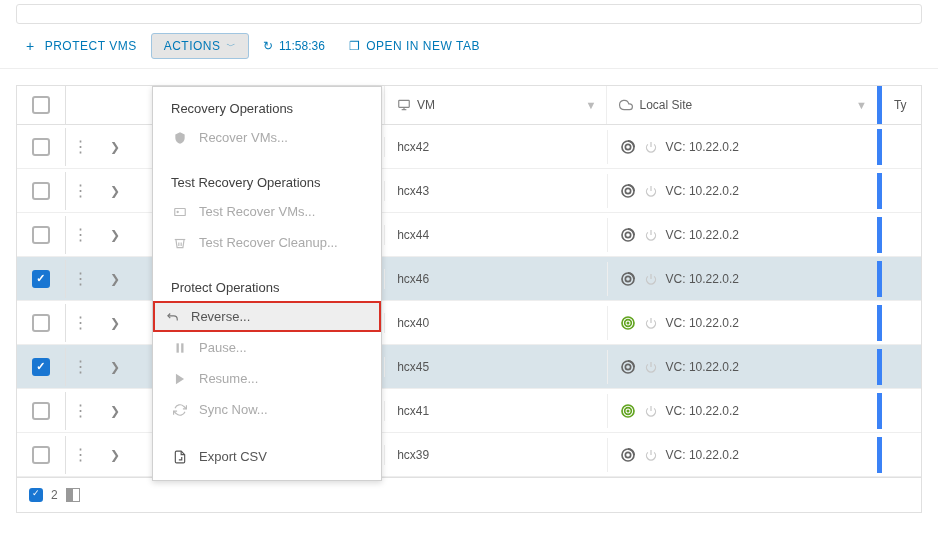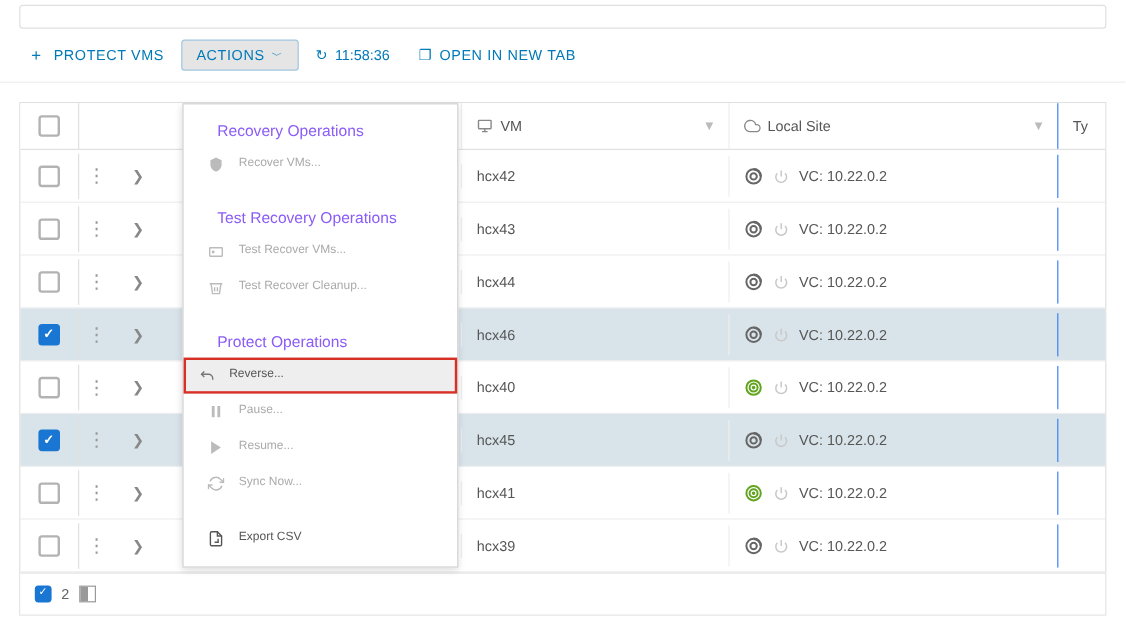--- a/index.html
+++ b/index.html
@@ -11,40 +11,40 @@
     .toolbar-time { color: #0079b8; display: inline-flex; align-items: center; gap: 6px; padding: 6px 10px; font-size: 12px; }
     .plus { font-size: 14px; margin-right: 4px; color: #0079b8; }
     .table-wrap { position: relative; margin: 16px; border: 1px solid #e0e0e0; }
     .thead { display: flex; border-bottom: 1px solid #e0e0e0; background: #fff; }
     .th, .td { display: flex; align-items: center; padding: 10px 12px; color: #666; font-size: 12px; }
     .col-chk { width: 50px; justify-content: center; border-right: 1px solid #e0e0e0; }
     .col-menu { width: 30px; justify-content: center; }
     .col-exp { width: 40px; justify-content: center; }
     .col-hidden { width: 265px; border-right: 1px solid #eee; }
     .col-vm { width: 235px; border-right: 1px solid #eee; color: #565656; }
-    .col-local { width: 290px; border-right: 1px solid #3b82f6; color: #565656; }
+    .col-local { width: 290px; border-right: 5px solid #3b82f6; color: #565656; }
     .col-type { width: 40px; color: #565656; text-align: center; }
     .th { color: #565656; font-weight: 500; font-size: 12px; position: relative; }
     .th .filter { position: absolute; right: 10px; color: #bbb; font-size: 11px; }
     .row { display: flex; border-bottom: 1px solid #eee; height: 44px; align-items: center; }
     .row.selected { background: #d9e4ea; }
     .row .td { color: #565656; }
     .chk { width: 18px; height: 18px; border: 2px solid #b3b3b3; border-radius: 3px; background: #fff; display: inline-flex; align-items: center; justify-content: center; }
     .chk.checked { background: #1976d2; border-color: #1976d2; }
     .chk.checked::after { content: "✓"; color: #fff; font-size: 11px; font-weight: bold; }
     .kebab { color: #999; font-size: 16px; cursor: pointer; }
     .chev { color: #888; font-size: 12px; cursor: pointer; }
     .local-cell { display: flex; align-items: center; gap: 8px; }
     .sync-ico { display: inline-block; width: 16px; height: 16px; }
     .power { display: inline-flex; width: 14px; height: 14px; align-items: center; justify-content: center; color: #c8c8c8; }
     .header-icon { color: #8c8c8c; margin-right: 6px; display: inline-flex; }
     .dropdown { position: absolute; top: 0; left: 135px; width: 230px; background: #fff; border: 1px solid #d0d0d0; box-shadow: 0 2px 6px rgba(0,0,0,0.15); z-index: 10; }
     .dd-section { padding: 8px 0; }
-    .dd-header { padding: 6px 28px; color: #8b5cf6; font-size: 13px; }
-    .dd-item { display: flex; gap: 10px; padding: 8px 14px 8px 18px; color: #aaa; font-size: 10px; cursor: pointer; }
+    .dd-header { padding: 6px 18px; color: #404040; font-size: 13px; }
+    .dd-item { display: flex; align-items: center; gap: 10px; padding: 8px 14px 8px 18px; color: #aaa; font-size: 13px; cursor: pointer; }
     .dd-item.enabled { color: #555; }
     .dd-item.highlighted { background: #eee; border: 2px solid #d93025; padding: 6px 12px 6px 8px; }
     .dd-item .ico { width: 18px; display: inline-flex; justify-content: center; color: #999; }
     .dd-item.enabled .ico { color: #777; }
     .footer { display: flex; align-items: center; gap: 8px; padding: 10px 12px; border-top: 1px solid #e0e0e0; color: #666; font-size: 12px; background: #fff; }
     .footer .chk-sm { width: 14px; height: 14px; border: 2px solid #1976d2; background: #1976d2; border-radius: 3px; position: relative; }
     .footer .chk-sm::after { content: "✓"; color: #fff; font-size: 9px; position: absolute; top: -2px; left: 1px; }
     .col-toggle { width: 14px; height: 14px; border: 1px solid #999; display: inline-block; background: linear-gradient(90deg, #999 50%, #fff 50%); }
     .blank-bar { margin: 4px 16px 0 16px; height: 20px; border: 1px solid #e0e0e0; border-radius: 3px; }
   </style>

